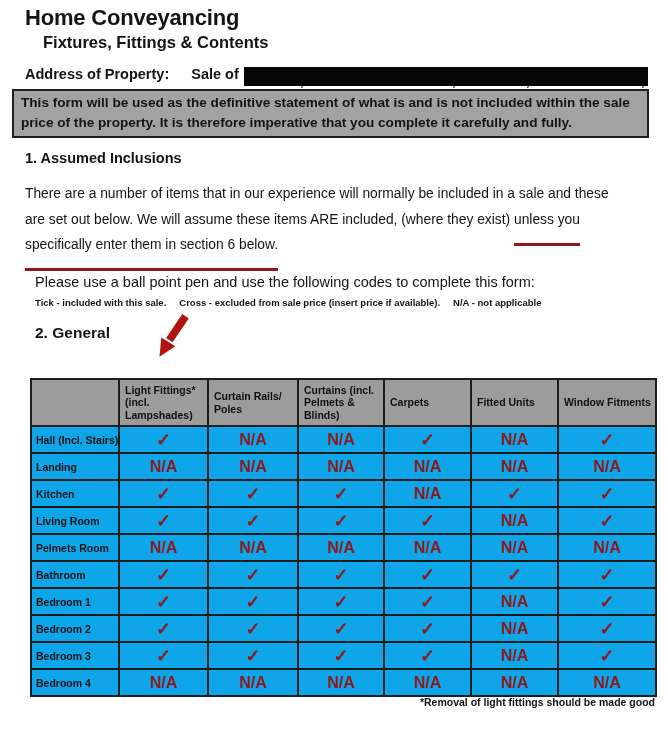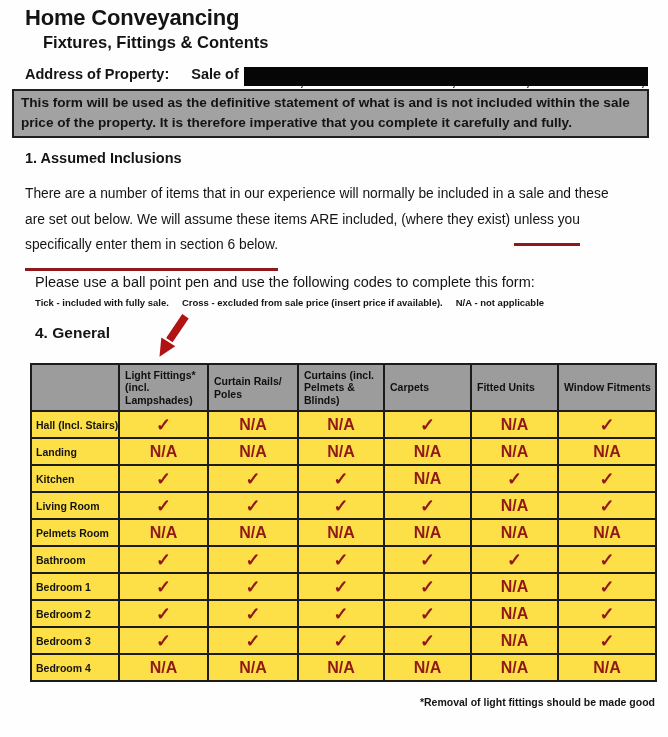--- a/index.html
+++ b/index.html
@@ -27,21 +27,21 @@
     border:2px solid #1f1f1f;padding:2px 7px 4px 7px;font-weight:bold;font-size:13.6px;line-height:19.5px;
   }
   .s1-heading{position:absolute;left:25px;top:150px;font-size:14.5px;font-weight:bold;}
   .para{position:absolute;left:25px;top:181px;width:648px;font-size:13.8px;line-height:25.5px;}
   .redline{border-bottom:3px solid var(--dark-red);padding-bottom:16px;}
   .pen-line{position:absolute;left:35px;top:274px;font-size:14.5px;}
   .codes-line{position:absolute;left:35px;top:297px;font-size:9.5px;font-weight:bold;white-space:nowrap;}
   .code-item{margin-right:13px;}
   .s2-heading{position:absolute;left:35px;top:324px;font-size:15.5px;font-weight:bold;}
   .arrow{position:absolute;left:147px;top:311px;width:52px;height:52px;}
-  table.grid{position:absolute;left:30px;top:363px;width:625px;border-collapse:collapse;table-layout:fixed;background:#fde047;}
+  table.grid{position:absolute;left:30px;top:378px;width:625px;border-collapse:collapse;table-layout:fixed;background:#0ea5e9;}
   .grid th,.grid td{border:2px solid #1c1c1c;overflow:hidden;}
   .grid th{
     background:var(--header-gray);font-size:10.5px;font-weight:bold;text-align:left;
     vertical-align:middle;padding:2px 2px 2px 5px;height:41px;line-height:12.5px;color:#101010;
   }
   .grid td{height:23px;}
   .rowlabel{font-size:10.5px;font-weight:bold;padding-left:4px;white-space:nowrap;}
   .val{text-align:center;color:var(--dark-red);font-weight:bold;}
   .val.check{font-size:18px;line-height:1;}
   .val.na{font-size:16px;}
@@ -71,23 +71,23 @@
   <div class="s1-heading">1. Assumed Inclusions</div>
 
   <div class="para">
     <span>There are a number of items that in our experience will normally be included in a sale and these</span><br>
     <span>are set out below. We will assume these items ARE included, (where they exist) </span><span class="redline">unless you</span><br>
     <span class="redline">specifically enter them in section 6 below.</span>
   </div>
 
   <div class="pen-line">Please use a ball point pen and use the following codes to complete this form:</div>
 
-  <div class="codes-line"><span class="code-item">Tick - included with fully sale.</span><span class="code-item">Cross - excluded from sale price (insert price if available).</span><span class="code-item">N/A - not applicable</span></div>
-
-  <div class="s2-heading">4. General</div>
+  <div class="codes-line"><span class="code-item">Tick - included with this sale.</span><span class="code-item">Cross - excluded from sale price (insert price if available).</span><span class="code-item">N/A - not applicable</span></div>
+
+  <div class="s2-heading">2. General</div>
 
   <svg class="arrow" viewBox="0 0 50 50" xmlns="http://www.w3.org/2000/svg">
     <line x1="37" y1="5" x2="21.5" y2="28" stroke="var(--arrow-red)" stroke-width="7.5"></line>
     <polygon points="12,44 27.2,33.8 13.8,25.4" fill="var(--arrow-red)"></polygon>
   </svg>
 
   <table class="grid">
     <colgroup>
       <col style="width:88px">
         <col style="width:89px">

